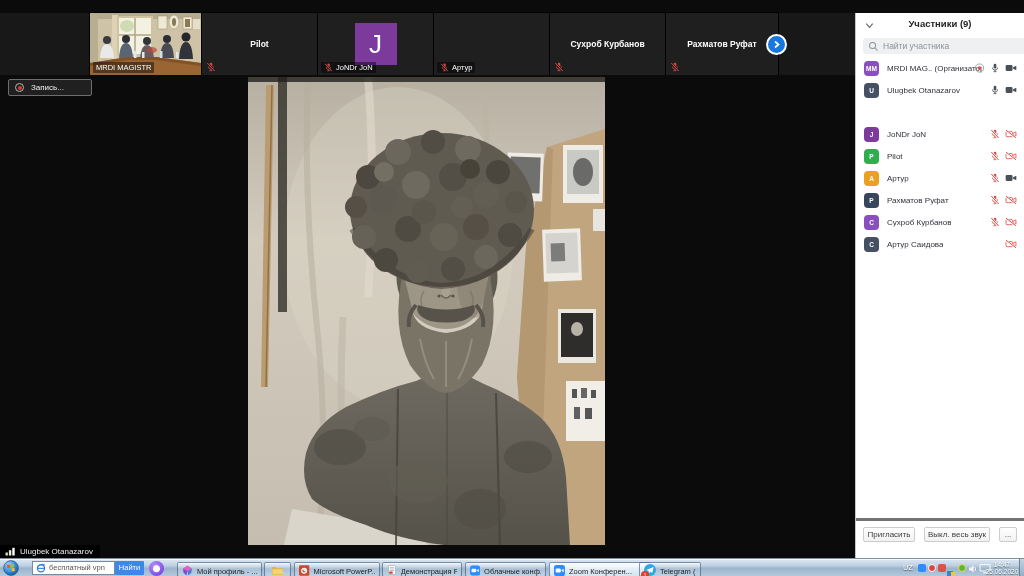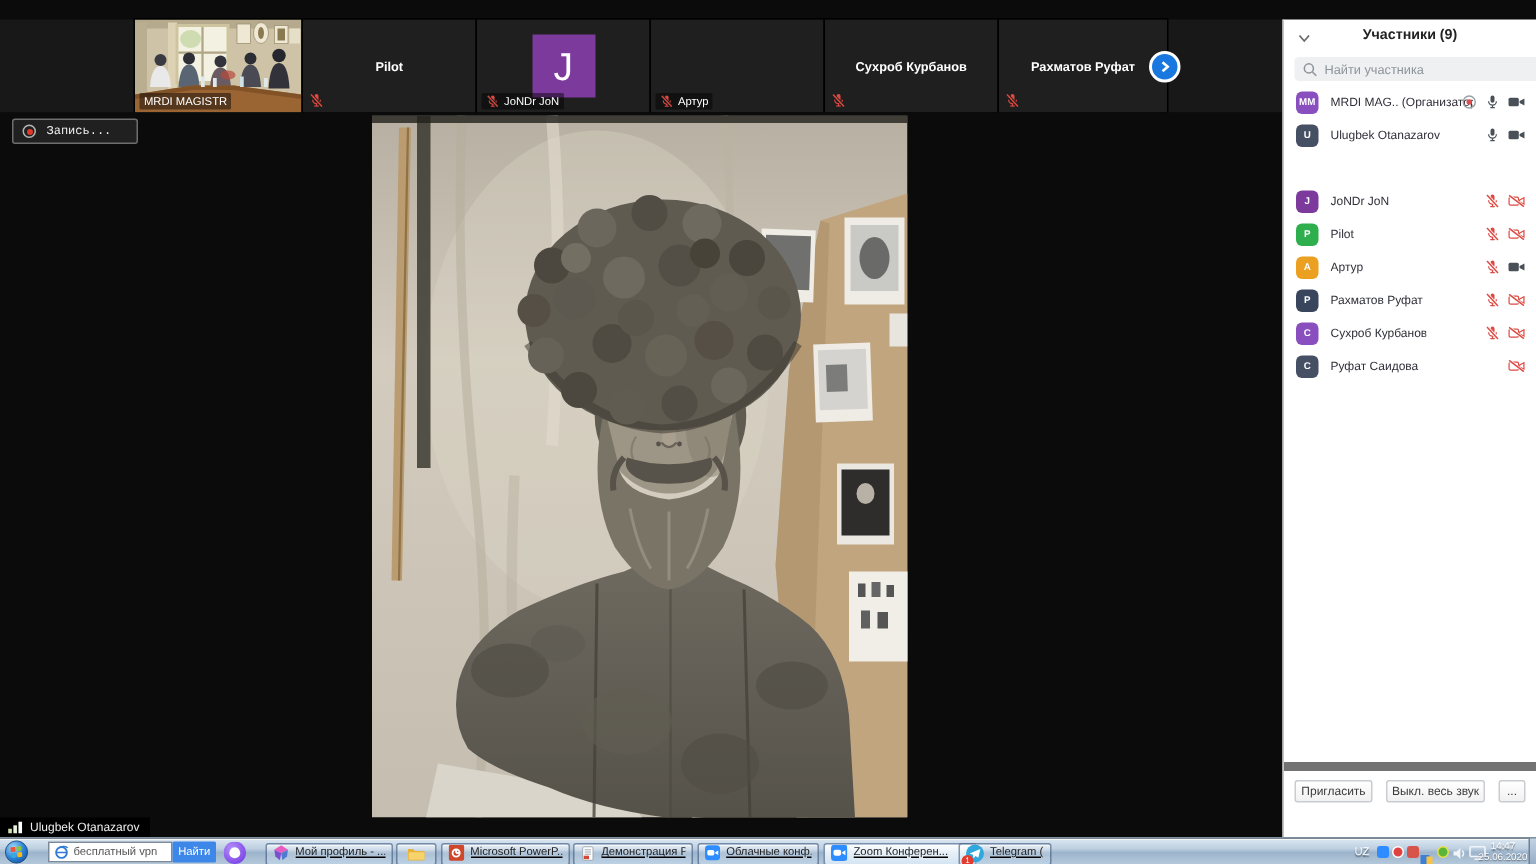--- a/index.html
+++ b/index.html
@@ -33,21 +33,21 @@
 
   
   .main { position:absolute; left:0; top:75px; width:855px; height:483px; background:#0b0b0b; }
   .video { position:absolute; left:248px; top:2px; width:357px; height:468px; }
   .video svg { display:block; width:100%; height:100%; }
   .recpill { position:absolute; left:8px; top:4px; width:84px; height:17px; background:#202020;
     border:1px solid #6e6e6e; border-radius:2px; display:flex; align-items:center; gap:7px; padding-left:6px; }
   .recdot-outer { width:9px; height:9px; border-radius:50%; border:1.5px solid #b5b5b5;
     display:flex; align-items:center; justify-content:center; }
   .recdot-inner { width:4px; height:4px; border-radius:50%; background:#e03a2a; }
-  .recpill span { color:#f0f0f0; font-size:8px;font-family:Liberation Mono, monospace; }
+  .recpill span { color:#f0f0f0; font-size:8px; }
   .speakerlabel { position:absolute; left:0; top:470px; height:13px; background:#000;
     display:flex; align-items:center; gap:4px; padding:0 7px 0 5px; }
   .speakerlabel span { color:#eee; font-size:8px; }
 
   
   .panel { position:absolute; left:855px; top:13px; width:169px; height:545px; background:#fff;
     border-left:1px solid #c5c5c5; --gap:#fff; }
   .phead { position:absolute; left:0; top:0; width:100%; height:22px; }
   .phead .ptitle { position:absolute; left:0; right:0; top:5px; text-align:center;
     font-size:9.5px; font-weight:bold; color:#232323; }
@@ -59,40 +59,40 @@
   .psearch input::placeholder { color:#8d939b; }
   .prow { position:absolute; left:0; width:100%; height:22px; }
   .pav { position:absolute; left:8px; top:3.5px; width:15px; height:15px; border-radius:4px;
     display:flex; align-items:center; justify-content:center; color:#fff; font-size:6.5px; font-weight:bold; }
   .pname { position:absolute; left:31px; top:50%; transform:translateY(-50%); font-size:8px;
     color:#30303a; white-space:nowrap; max-width:95px; overflow:hidden; }
   .prow .icons { position:absolute; right:7px; top:50%; transform:translateY(-50%);
     display:flex; align-items:center; gap:5px; }
   .ic-dark { color:#4a5058; }
   .ic-red { color:#dd4a42; }
-  .pfoot { position:absolute; left:0; bottom:18px; width:100%; height:32px; border-top:6px solid #737373; }
+  .pfoot { position:absolute; left:0; bottom:8px; width:100%; height:32px; border-top:3px solid #737373; }
   .fbtn { position:absolute; top:6px; height:15px; background:linear-gradient(#fff,#f1f1f1);
     border:1px solid #c9ccd0; border-radius:2px; font-size:8px; color:#3c3c3c;
     display:flex; align-items:center; justify-content:center; font-family:"Liberation Sans",sans-serif; }
 
   
   .taskbar { position:absolute; left:0; top:558px; width:1024px; height:18px;
     background:linear-gradient(#dde8f3,#bdcfe0 40%,#9cb4cc 55%,#b4c8da);
     border-top:1px solid #7e909f; box-shadow:inset 0 1px 0 rgba(255,255,255,.7); }
   .orb { position:absolute; left:3px; top:0.5px; width:16px; height:16px; }
   .tsearch { position:absolute; left:32px; top:2px; width:83px; height:13.5px; background:#fff;
     border:1px solid #7a8globe metal9aa; border:1px solid #7a8a9a; display:flex; align-items:center; gap:3px; padding:0 3px; }
   .tsearch input { border:none; outline:none; font-size:7.5px; color:#555; width:62px;
     font-family:"Liberation Sans",sans-serif; background:transparent; }
   .tfind { position:absolute; left:115px; top:2px; width:29px; height:13.5px; background:#3c87e8;
     color:#fff; font-size:7.5px; display:flex; align-items:center; justify-content:center; border-radius:1px; }
   .alisa { position:absolute; left:149px; top:1.5px; width:15px; height:15px; }
   .tbtn { position:absolute; top:3px; height:15px; border:1px solid rgba(40,70,110,.55); border-radius:2px;
     background:linear-gradient(rgba(255,255,255,.55),rgba(230,242,252,.2) 50%,rgba(205,225,245,.35));
-    box-shadow:inset 0 1px 0 rgba(255,255,255,.6); display:flex; align-items:flex-start; gap:4px; padding:0 4px;text-decoration:underline; }
+    box-shadow:inset 0 1px 0 rgba(255,255,255,.6); display:flex; align-items:flex-end; gap:4px; padding:0 4px; }
   .tbtn.active { background:linear-gradient(rgba(252,254,255,.95),rgba(225,238,250,.75)); }
   .tbtn .tlab { font-size:7.5px; color:#1e1e1e; white-space:nowrap; overflow:hidden; }
   .badge { position:absolute; left:-3px; bottom:-3px; width:8px; height:8px; background:#e33b2e;
     border-radius:50%; color:#fff; font-size:5.5px; display:flex; align-items:center; justify-content:center; }
   .uz { position:absolute; left:903px; top:4px; font-size:7.5px; color:#fff; text-shadow:0 1px 1px rgba(0,0,0,.55); }
   .trayic { position:absolute; top:5px; }
   .clock { position:absolute; left:985px; top:1.5px; width:34px; text-align:center; color:#fff;
     font-size:6.5px; line-height:7.5px; text-shadow:0 1px 1px rgba(0,0,0,.55); }
   .sliver { position:absolute; left:1019px; top:0; width:5px; height:18px;
     background:linear-gradient(#c3d4e4,#93abc4); border-left:1px solid #6e8095; }
@@ -533,21 +533,21 @@
         <svg width="10" height="11" class="ic-red">
             <use href="#i-micoff"></use>
           </svg>
         <svg width="12" height="9" class="ic-red">
             <use href="#i-camoff"></use>
           </svg>
       </div>
     </div>
     <div class="prow" style="top:220px">
       <div class="pav" style="background: rgb(70, 80, 100);">C</div>
-      <div class="pname">Руфат Саидова</div>
+      <div class="pname">Артур Саидова</div>
       <div class="icons">
         <svg width="12" height="9" class="ic-red">
             <use href="#i-camoff"></use>
           </svg>
       </div>
     </div>
 
     <div class="pfoot">
       <button class="fbtn" style="left:7px;width:52px">Пригласить</button>
       <button class="fbtn" style="left:68px;width:66px">Выкл. весь звук</button>

